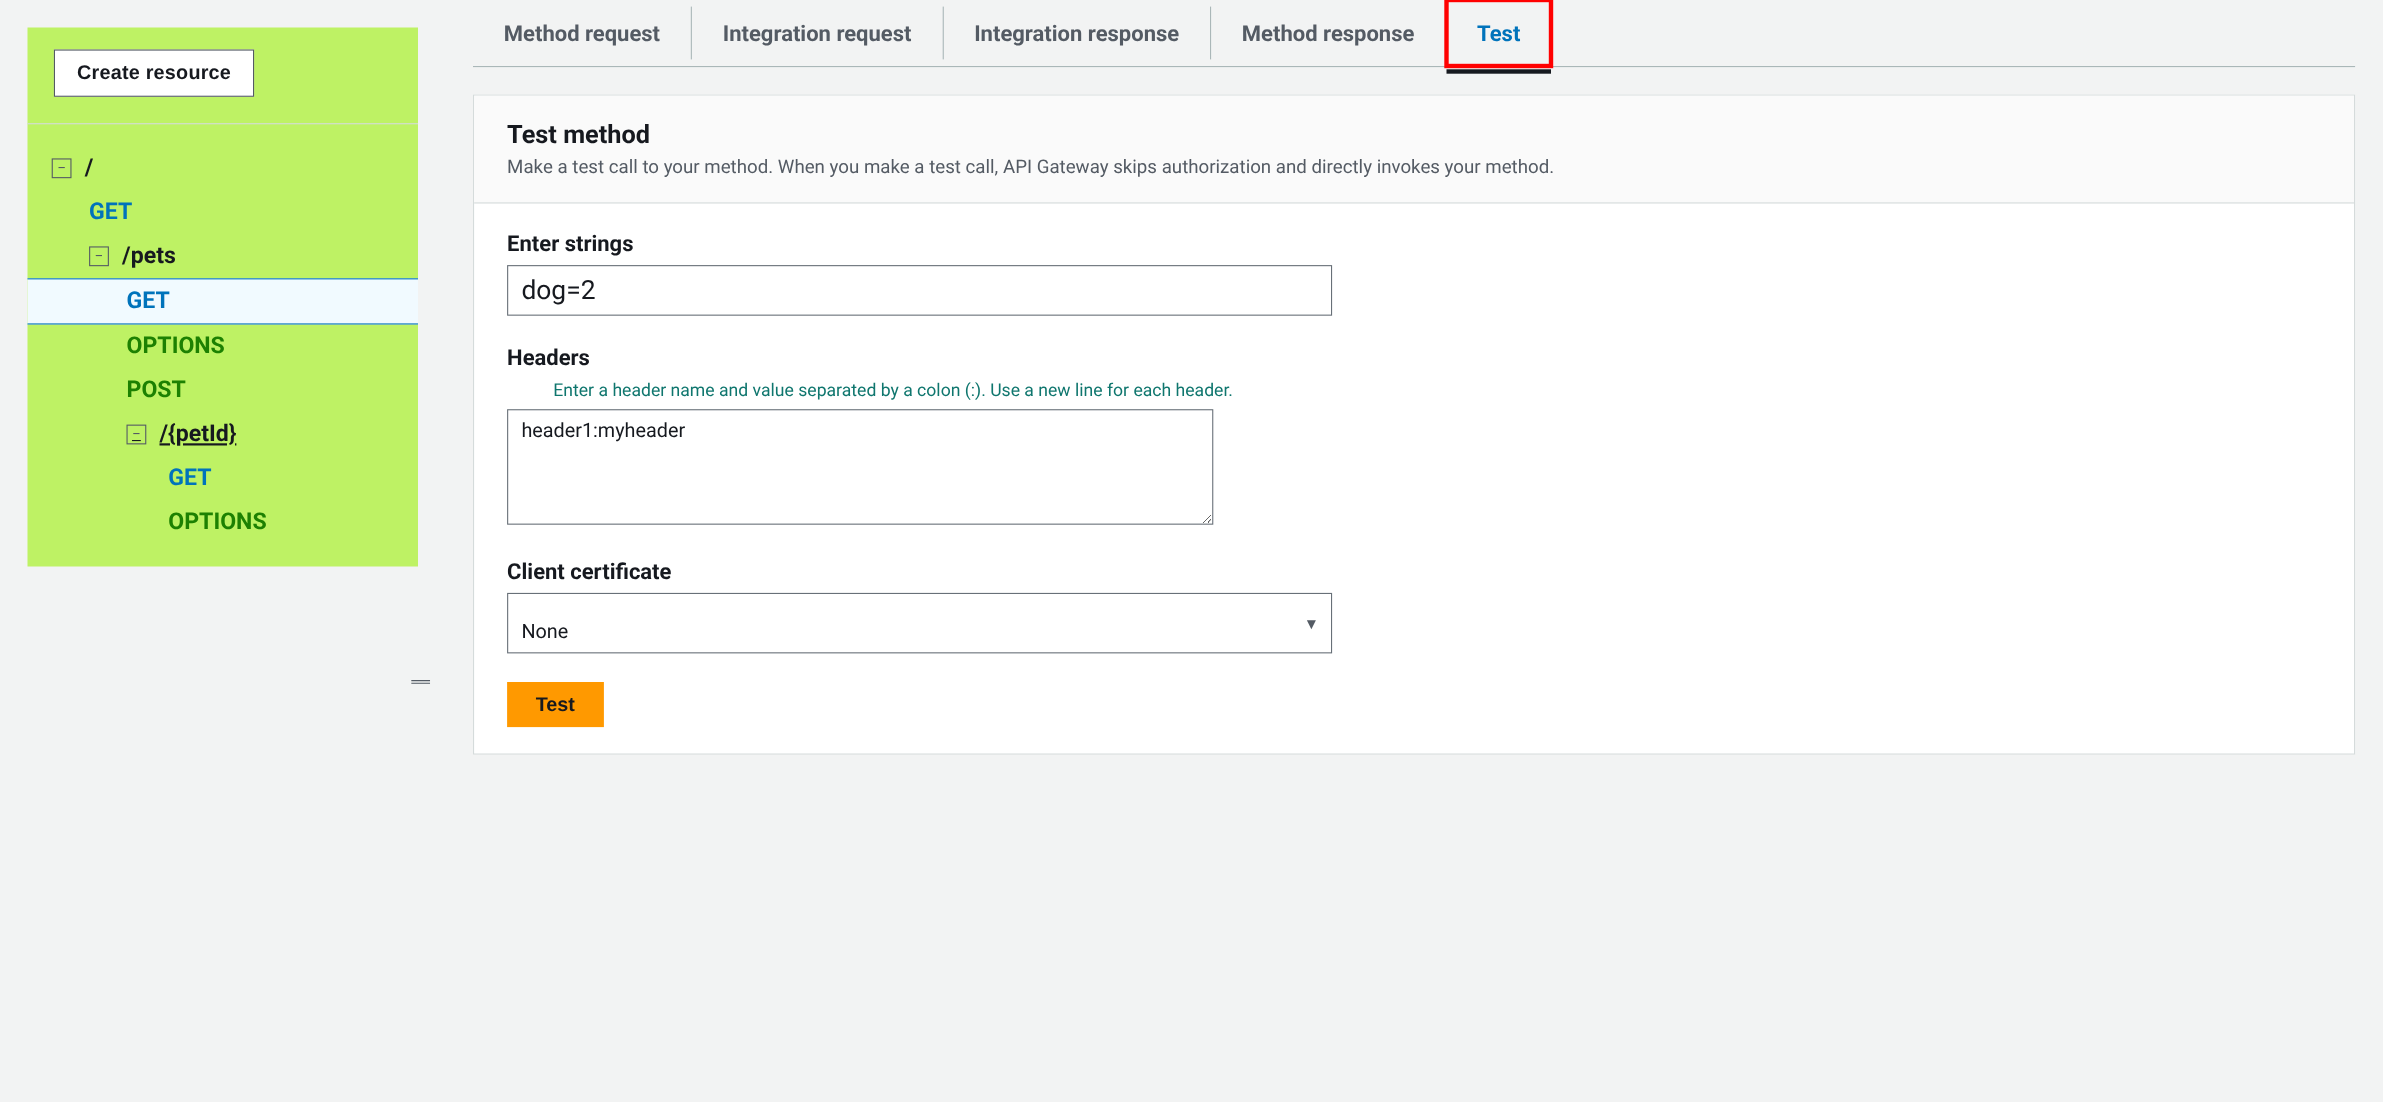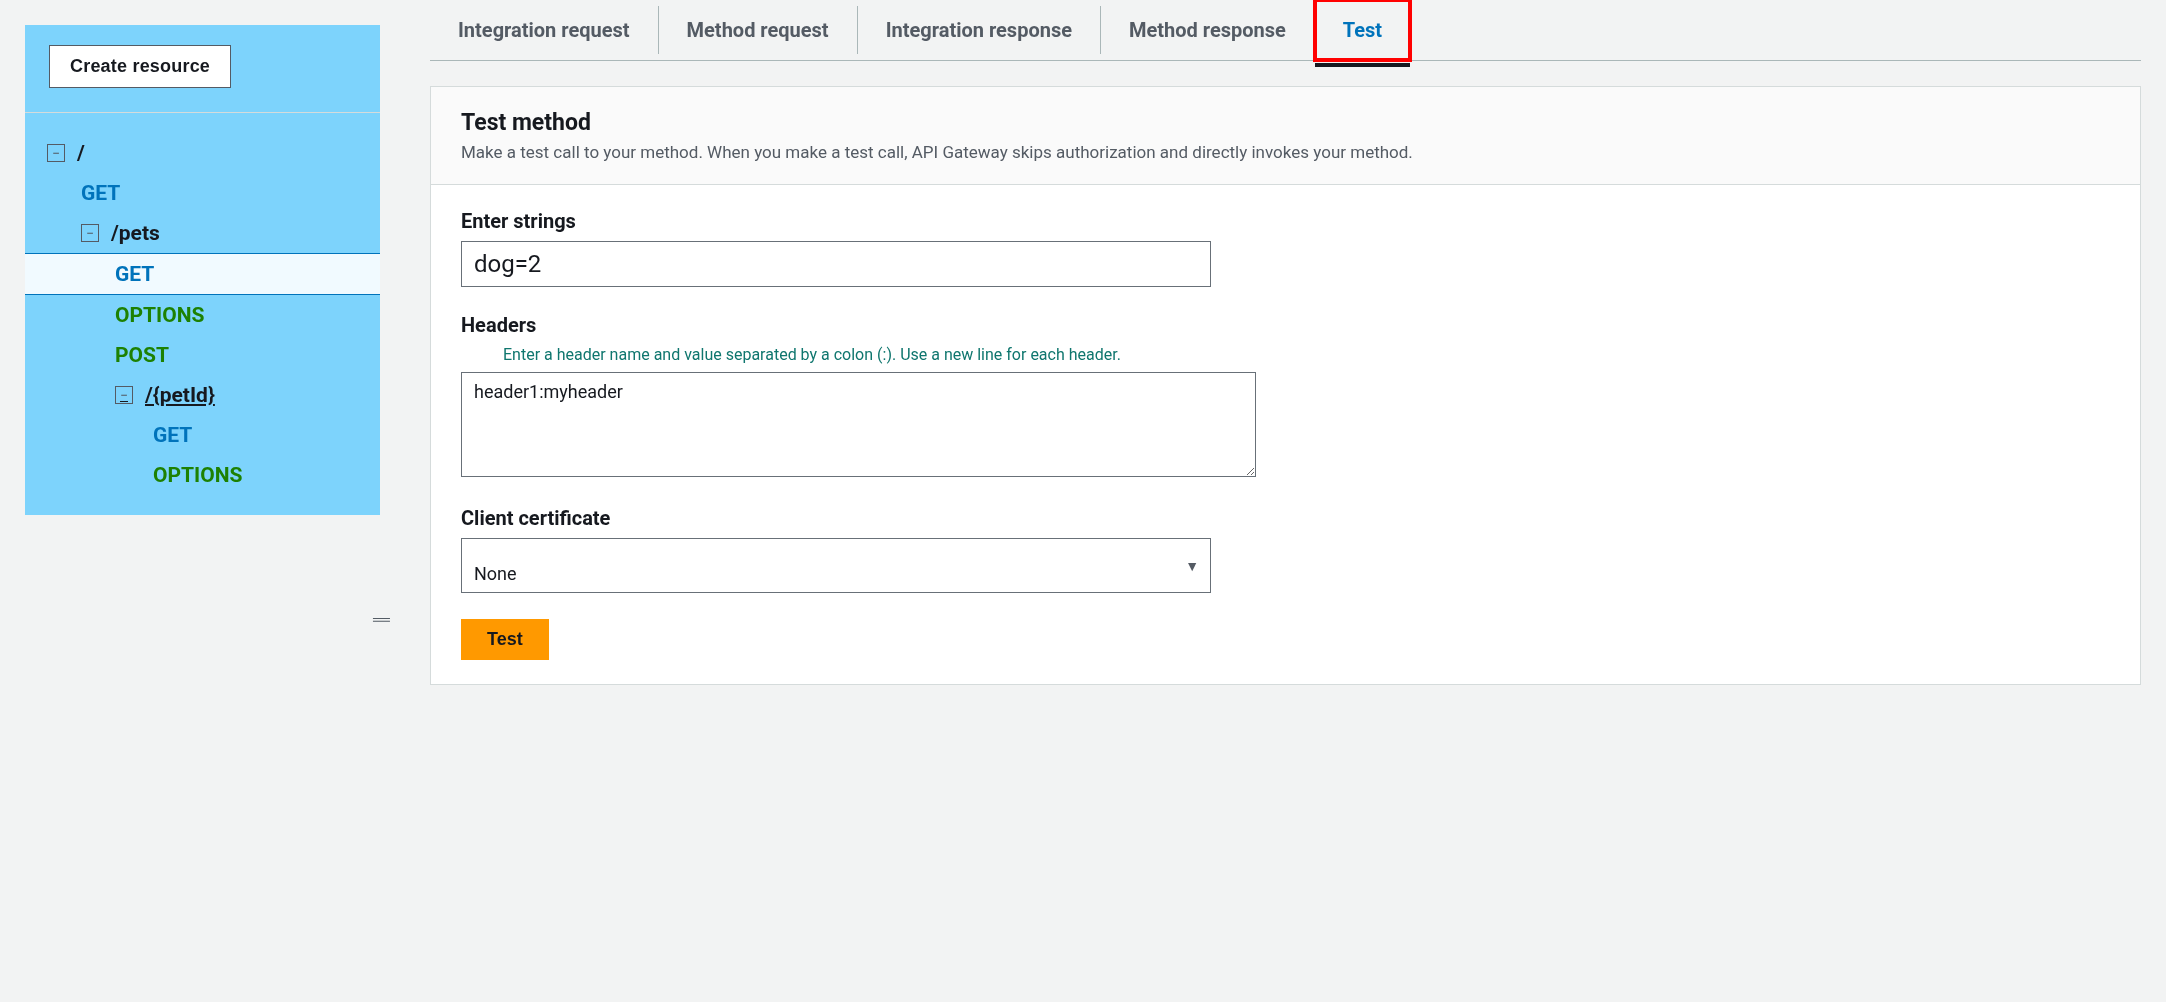--- a/index.html
+++ b/index.html
@@ -15,21 +15,21 @@
     }
     .container {
       display: flex;
       min-height: 100vh;
     }
     .sidebar {
       width: 405px;
       padding: 25px 25px 0 25px;
     }
     .sidebar-inner {
-      background: #7dd3fc;
+      background: #bef264;
       position: relative;
     }
     .create-resource-wrap {
       padding: 20px 24px 24px 24px;
       border-bottom: 1px solid #d5dbdb;
     }
     .create-resource-btn {
       border: 1px solid #545b64;
       background: #fff;
       color: #16191f;
@@ -176,21 +176,21 @@
     .text-input {
       width: 750px;
       max-width: 100%;
       border: 1px solid #687078;
       padding: 8px 12px;
       font-size: 24px;
       font-family: inherit;
       color: #16191f;
     }
     .textarea-input {
-      width: 795px;
+      width: 642px;
       max-width: 100%;
       border: 1px solid #687078;
       padding: 8px 12px;
       font-size: 18px;
       font-family: inherit;
       resize: vertical;
       height: 105px;
       color: #16191f;
     }
     .select-wrap {
@@ -277,22 +277,22 @@
           <span class="tree-method method-options">OPTIONS</span>
         </div>
 
       </div>
       <div class="drag-handle">║</div>
     </div>
   </aside>
 
   <main class="main">
     <div class="tabs">
+      <div class="tab">Method request</div>
       <div class="tab">Integration request</div>
-      <div class="tab">Method request</div>
       <div class="tab">Integration response</div>
       <div class="tab">Method response</div>
       <div class="tab active highlighted">
         <span>Test</span>
         <span class="tab-underline"></span>
       </div>
     </div>
 
     <div class="panel">
       <div class="panel-header">

